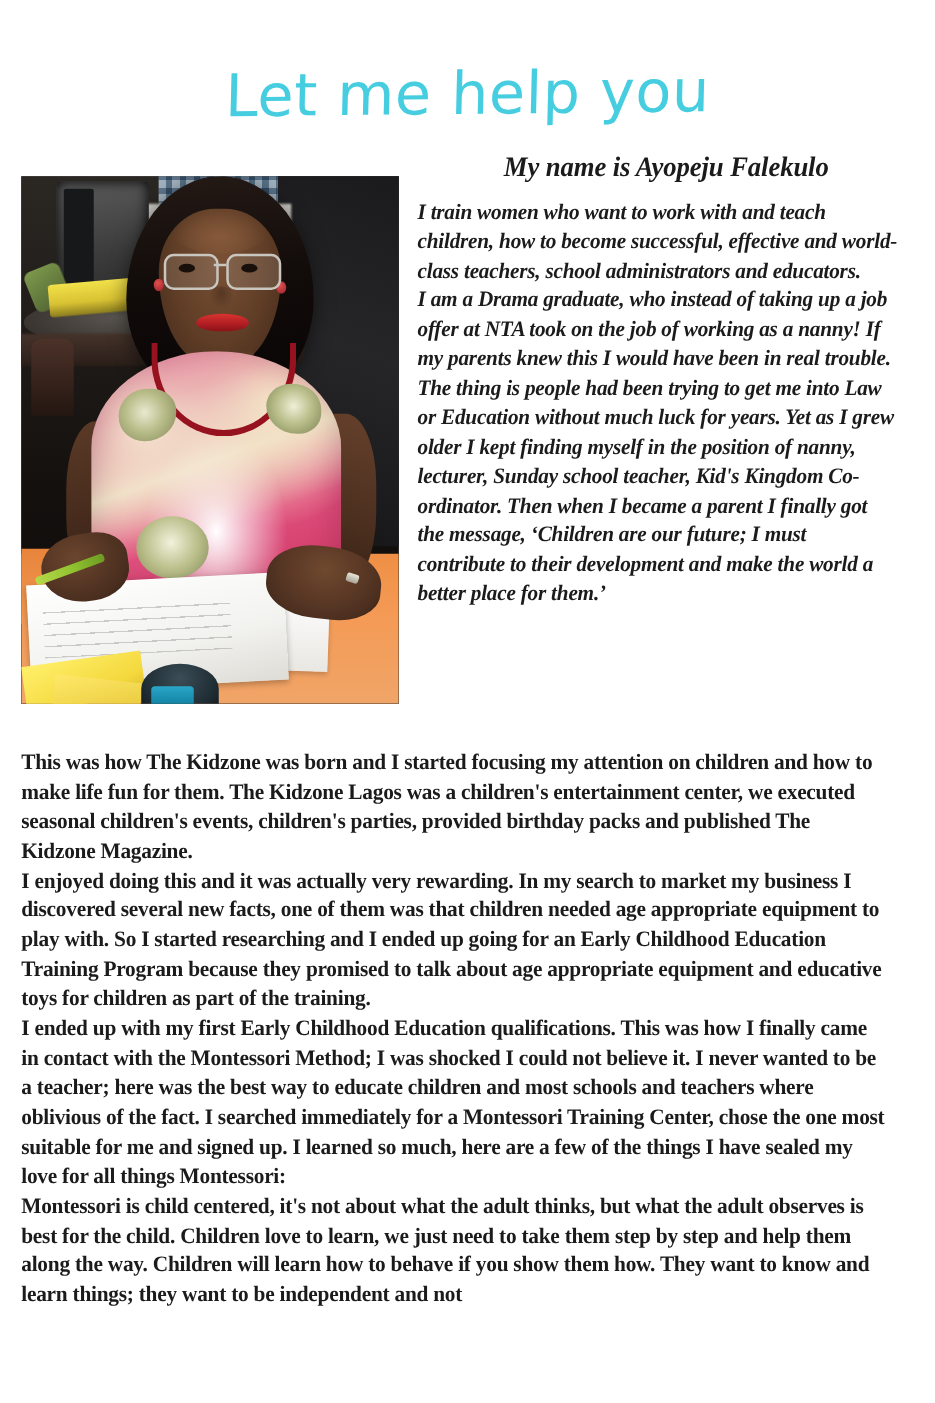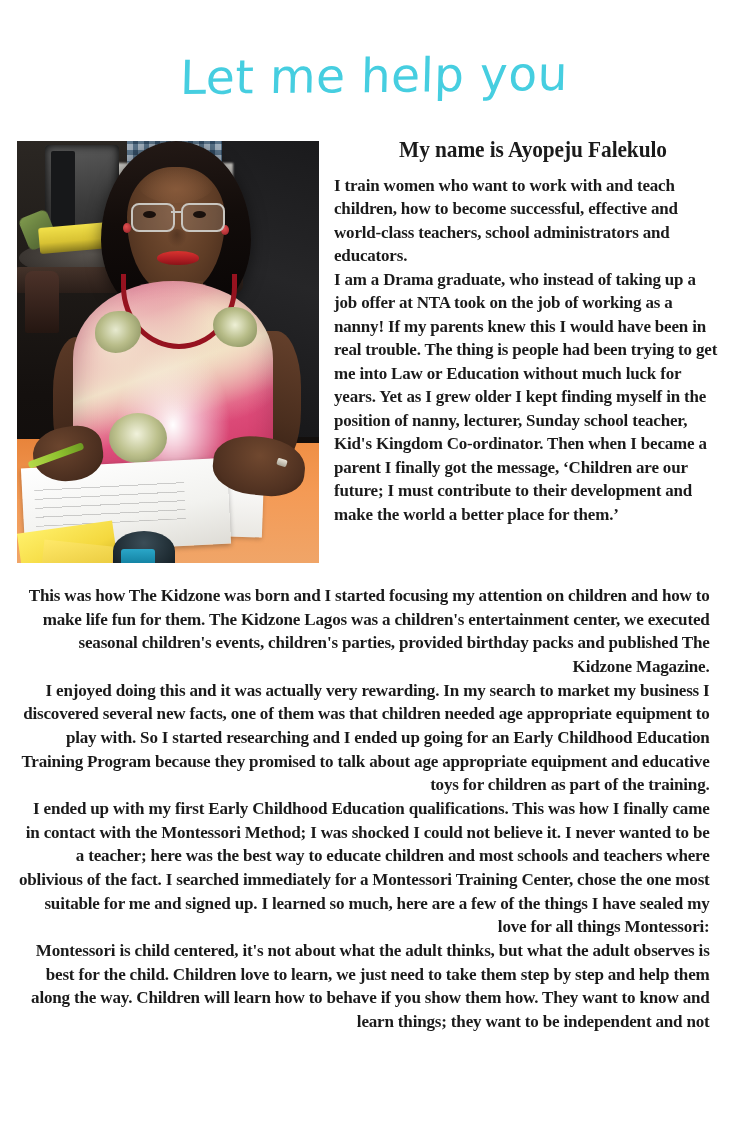--- a/index.html
+++ b/index.html
@@ -323,22 +323,23 @@
   .ph-neck {
     left: 132px; top: 140px; width: 54px; height: 34px;
     background: linear-gradient(180deg, #5b3a25 0%, #482c1c 100%);
     border-radius: 0 0 40% 40%;
   }
 
   
   .rightcol {
     position: absolute;
     left: 334px;
-    top: 16px;
+    top: 0px;
     width: 398px;
+    font-style: italic;
   }
   .bio-heading {
     font-family: "Liberation Serif", "DejaVu Serif", serif;
     font-weight: bold;
     font-size: 22.5px;
     line-height: 1.2;
     text-align: center;
     letter-spacing: -0.1px;
     color: #1b1b1b;
     margin: 0 0 11px 0;
@@ -354,23 +355,22 @@
     margin: 0;
     letter-spacing: -0.18px;
     transform: scaleX(0.965);
     transform-origin: left center;
   }
 
   
   .bodyblock {
     position: absolute;
     left: 17px;
-    top: 584px;
+    top: 598px;
     width: 714px;
-    text-align: right;
   }
   .body-para {
     font-family: "Liberation Serif", "DejaVu Serif", serif;
     font-weight: bold;
     font-size: 17.6px;
     line-height: 1.345;
     color: #1b1b1b;
     margin: 0;
     letter-spacing: -0.2px;
     transform: scaleX(0.97);

